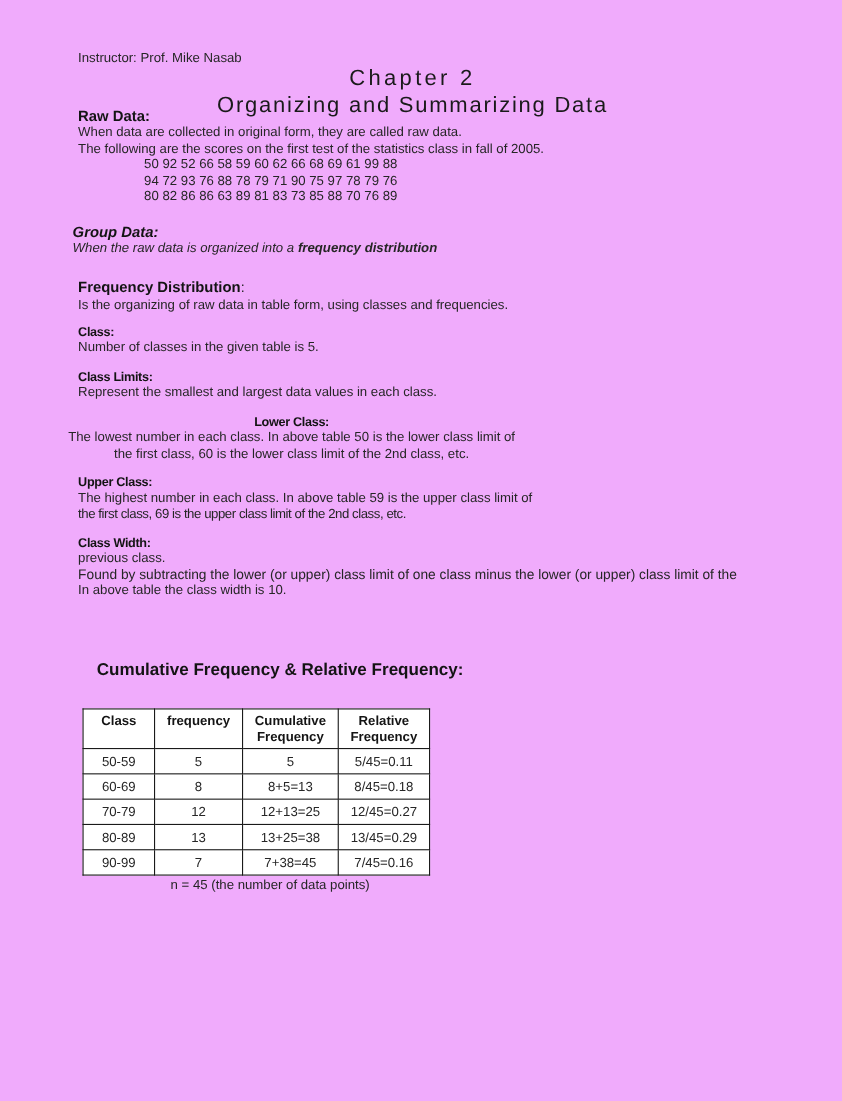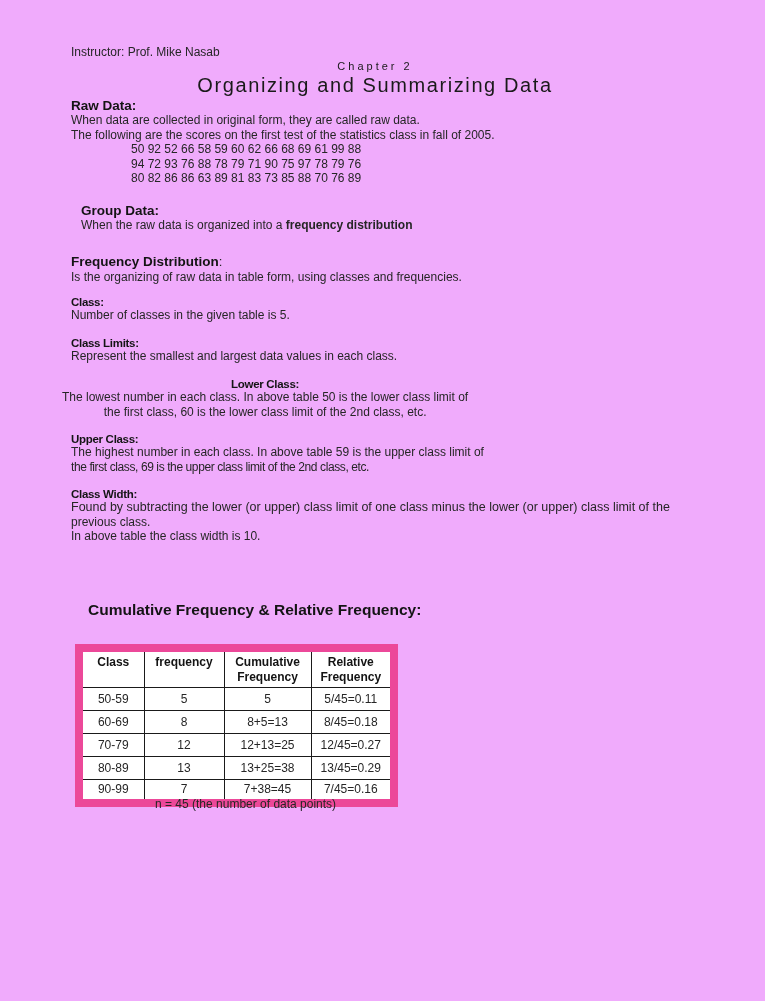--- a/index.html
+++ b/index.html
@@ -13,28 +13,28 @@
     color: #1f1f1f;
     overflow: hidden;
   }
   .abs { position: absolute; }
   .body-text { font-size: 12px; line-height: 14.5px; color: #262626; }
   .sec-heading { font-size: 13.5px; font-weight: bold; color: #141414; }
   .sub-heading { font-size: 11.5px; font-weight: bold; letter-spacing: -0.3px; color: #141414; }
   .narrow { letter-spacing: -0.4px; }
   .instructor { font-size: 12px; color: #262626; }
   .title-block { left: 0; width: 750px; text-align: center; color: #1a1a1a; }
-  .title-line1 { font-size: 11px; letter-spacing: 3px; }
+  .title-line1 { font-size: 20px; letter-spacing: 3px; }
   .title-line2 { font-size: 20px; letter-spacing: 1.6px; margin-top: 2px; }
   .scores { margin-left: 60px; }
   .big-heading { font-size: 15.5px; font-weight: bold; color: #141414; }
 
   table.freq {
     border-collapse: collapse;
-    border: 8px solid #ec4899;
+    border: 1px solid #ec4899;
     background: #fff;
   }
   table.freq th, table.freq td {
     border: 1px solid #1a1a1a;
     font-size: 12px;
     text-align: center;
     color: #262626;
   }
   table.freq th {
     font-weight: bold;
@@ -68,21 +68,21 @@
 
   <div class="abs" style="left:71px; top:98px;">
     <div class="sec-heading">Raw Data:</div>
     <div class="body-text">When data are collected in original form, they are called raw data.</div>
     <div class="body-text">The following are the scores on the first test of the statistics class in fall of 2005.</div>
     <div class="body-text scores">50 92 52 66 58 59 60 62 66 68 69 61 99 88</div>
     <div class="body-text scores">94 72 93 76 88 78 79 71 90 75 97 78 79 76</div>
     <div class="body-text scores">80 82 86 86 63 89 81 83 73 85 88 70 76 89</div>
   </div>
 
-  <div class="abs" style="left:81px; top:203px;">
+  <div class="abs" style="left:66px; top:203px;font-style:italic;">
     <div class="sec-heading">Group Data:</div>
     <div class="body-text"><span>When the raw data is organized into a </span><b>frequency distribution</b></div>
   </div>
 
   <div class="abs" style="left:71px; top:252px;">
     <div><span class="sec-heading">Frequency Distribution</span><span class="body-text" style="font-size:13px;">:</span></div>
     <div class="body-text">Is the organizing of raw data in table form, using classes and frequencies.</div>
   </div>
 
   <div class="abs" style="left:71px; top:296px;">
@@ -102,22 +102,22 @@
   </div>
 
   <div class="abs" style="left:71px; top:433px;">
     <div class="sub-heading">Upper Class:</div>
     <div class="body-text">The highest number in each class. In above table 59 is the upper class limit of</div>
     <div class="body-text narrow">the first class, 69 is the upper class limit of the 2nd class, etc.</div>
   </div>
 
   <div class="abs" style="left:71px; top:488px; width:680px;">
     <div class="sub-heading">Class Width:</div>
+    <div class="body-text">previous class.</div>
     <div class="body-text" style="font-size:12.5px;">Found by subtracting the lower (or upper) class limit of one class minus the lower (or upper) class limit of the</div>
-    <div class="body-text">previous class.</div>
     <div class="body-text">In above table the class width is 10.</div>
   </div>
 
   <div class="abs big-heading" style="left:88px; top:601px;">Cumulative Frequency &amp; Relative Frequency:</div>
 
   <table class="freq abs" style="left:75px; top:644px;">
     <colgroup>
       <col class="c1">
         <col class="c2">
         <col class="c3">

